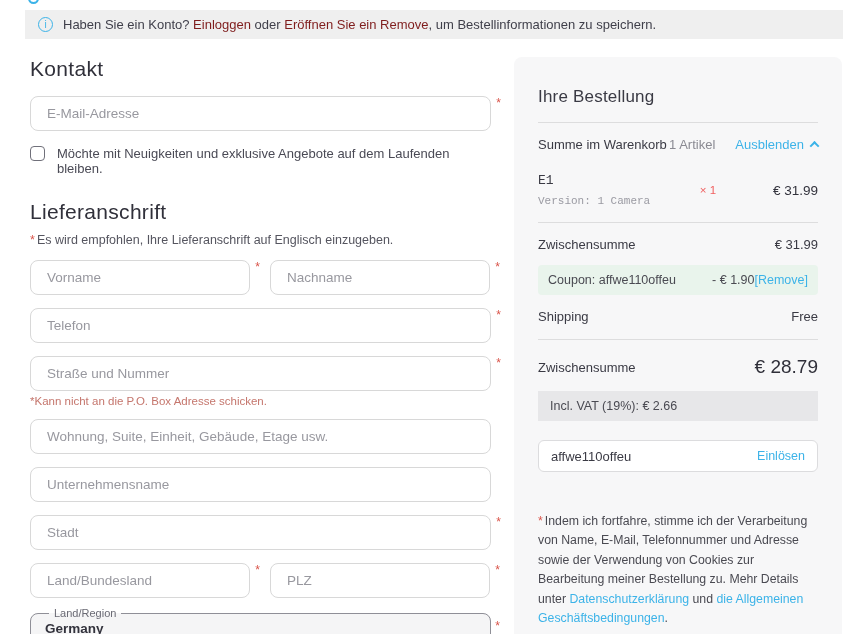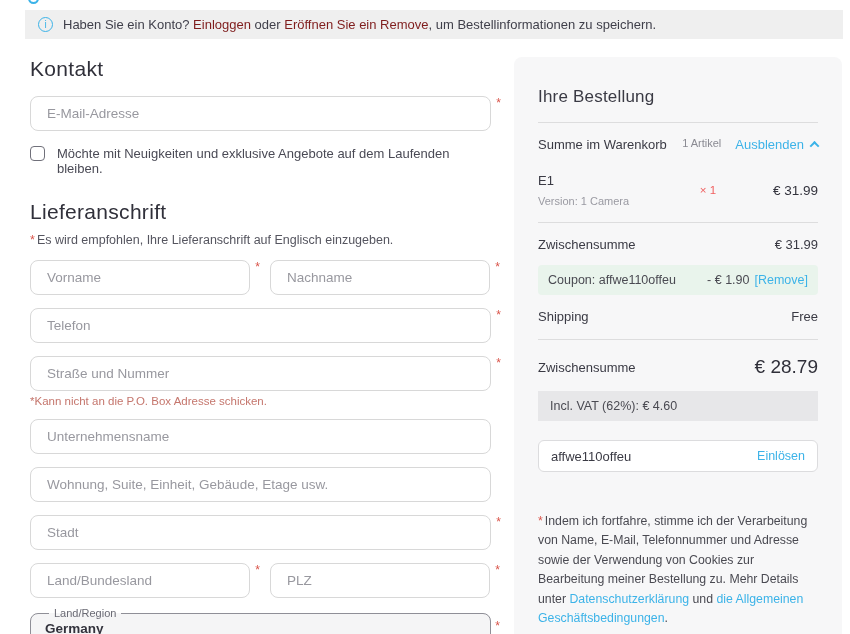--- a/index.html
+++ b/index.html
@@ -49,37 +49,37 @@
   .country-val { font-size:13.5px; font-weight:700; color:#33333d; margin-top:0px; }
 
   
   .right-panel { position:absolute; left:514px; top:57px; width:328px; height:577px;
     background:#f7f7f8; border-radius:8px 8px 0 0; padding:0 24px; }
   .rp-title { padding-top:30px; font-size:17px; font-weight:500; color:#3a3a44;
     letter-spacing:.2px; }
   .divider { border:none; border-top:1px solid #ddddde; margin-top:15px; }
   .sum-row { margin-top:14px; display:flex; align-items:flex-start; font-size:13px; }
   .sum-row .lbl { flex:1; color:#3a3a44; }
-  .artikel { color:#8a8a92; font-size:11px; margin-right:14px; }
+  .artikel { color:#8a8a92; font-size:13px; margin-right:20px; }
   .collapse { color:#3cb3e8; font-size:13px; cursor:pointer; display:flex; align-items:center; }
   .chev-up { width:7px; height:7px; border-left:2px solid #3cb3e8; border-top:2px solid #3cb3e8;
     transform:rotate(45deg) translate(1px,1px); margin-left:7px; display:inline-block; }
   .prod-row { margin-top:21px; display:flex; align-items:center; }
-  .prod-info { flex:1; }
+  .prod-info { flex:1;font-family:Liberation Mono, monospace; }
   .prod-name { font-size:13px; color:#3a3a44; }
   .prod-ver { font-size:11px; color:#9a9aa2; margin-top:7px; }
   .prod-qty { width:60px; text-align:center; font-size:11.5px; color:#f06060; }
   .prod-price { width:80px; text-align:right; font-size:13.5px; color:#33333d; }
   .kv-row { display:flex; align-items:center; font-size:13px; color:#3a3a44; }
   .kv-row .v { margin-left:auto; }
   .sub1 { margin-top:14px; }
   .coupon-row { margin-top:13px; background:#e9f4ec; border-radius:4px; padding:8px 10px;
     display:flex; align-items:center; font-size:12.5px; color:#4a4a52; }
   .coupon-right { margin-left:auto; }
-  .coupon-right .rm { color:#3cb3e8; cursor:pointer; margin-left:5px; }
+  .coupon-right .rm { color:#3cb3e8; cursor:pointer; }
   .ship-row { margin-top:14px; }
   .total-row { margin-top:16px; display:flex; align-items:center; }
   .total-row .lbl { font-size:13px; }
   .total-row .big { margin-left:auto; font-size:19px; font-weight:500; color:#2f2f39; }
   .vat-bar { margin-top:13px; background:#e7e7e9; padding:8px 12px; font-size:12.5px;
     color:#4a4a52; }
   .coupon-input { margin-top:19px; height:32px; background:#fff; border:1px solid #dcdcde;
     border-radius:6px; display:flex; align-items:center; padding:0 12px; }
   .coupon-input input { border:none; outline:none; flex:1; font-size:13px; color:#3a3a44;
     font-family:inherit; background:transparent; }
@@ -139,25 +139,25 @@
       <span class="req">*</span>
     </div>
 
     <div class="field row1">
       <input type="text" placeholder="Straße und Nummer" style="">
       <span class="req">*</span>
     </div>
     <div class="po-note">*Kann nicht an die P.O. Box Adresse schicken.</div>
 
     <div class="field row1">
+      <input type="text" placeholder="Wohnung, Suite, Einheit, Gebäude, Etage usw." style="">
+    </div>
+
+    <div class="field row1">
       <input type="text" placeholder="Unternehmensname" style="">
-    </div>
-
-    <div class="field row1">
-      <input type="text" placeholder="Wohnung, Suite, Einheit, Gebäude, Etage usw." style="">
     </div>
 
     <div class="field row1">
       <input type="text" placeholder="Stadt" style="">
       <span class="req">*</span>
     </div>
 
     <div class="row2">
       <div class="field">
         <input type="text" placeholder="Land/Bundesland" style="">
@@ -217,21 +217,21 @@
       <span class="v">Free</span>
     </div>
 
     <hr class="divider">
 
     <div class="total-row">
       <span class="lbl">Zwischensumme</span>
       <span class="big">€ 28.79</span>
     </div>
 
-    <div class="vat-bar">Incl. VAT (62%): € 4.60</div>
+    <div class="vat-bar">Incl. VAT (19%): € 2.66</div>
 
     <div class="coupon-input">
       <input type="text" value="affwe110offeu" style="">
       <span class="redeem">Einlösen</span>
     </div>
 
     <div class="legal">
       <span class="star">*</span><span>Indem ich fortfahre, stimme ich der Verarbeitung von Name, E-Mail, Telefonnummer und Adresse sowie der Verwendung von Cookies zur Bearbeitung meiner Bestellung zu. Mehr Details unter </span><a>Datenschutzerklärung</a><span> und </span><a>die Allgemeinen Geschäftsbedingungen</a><span>.</span>
     </div>
 

